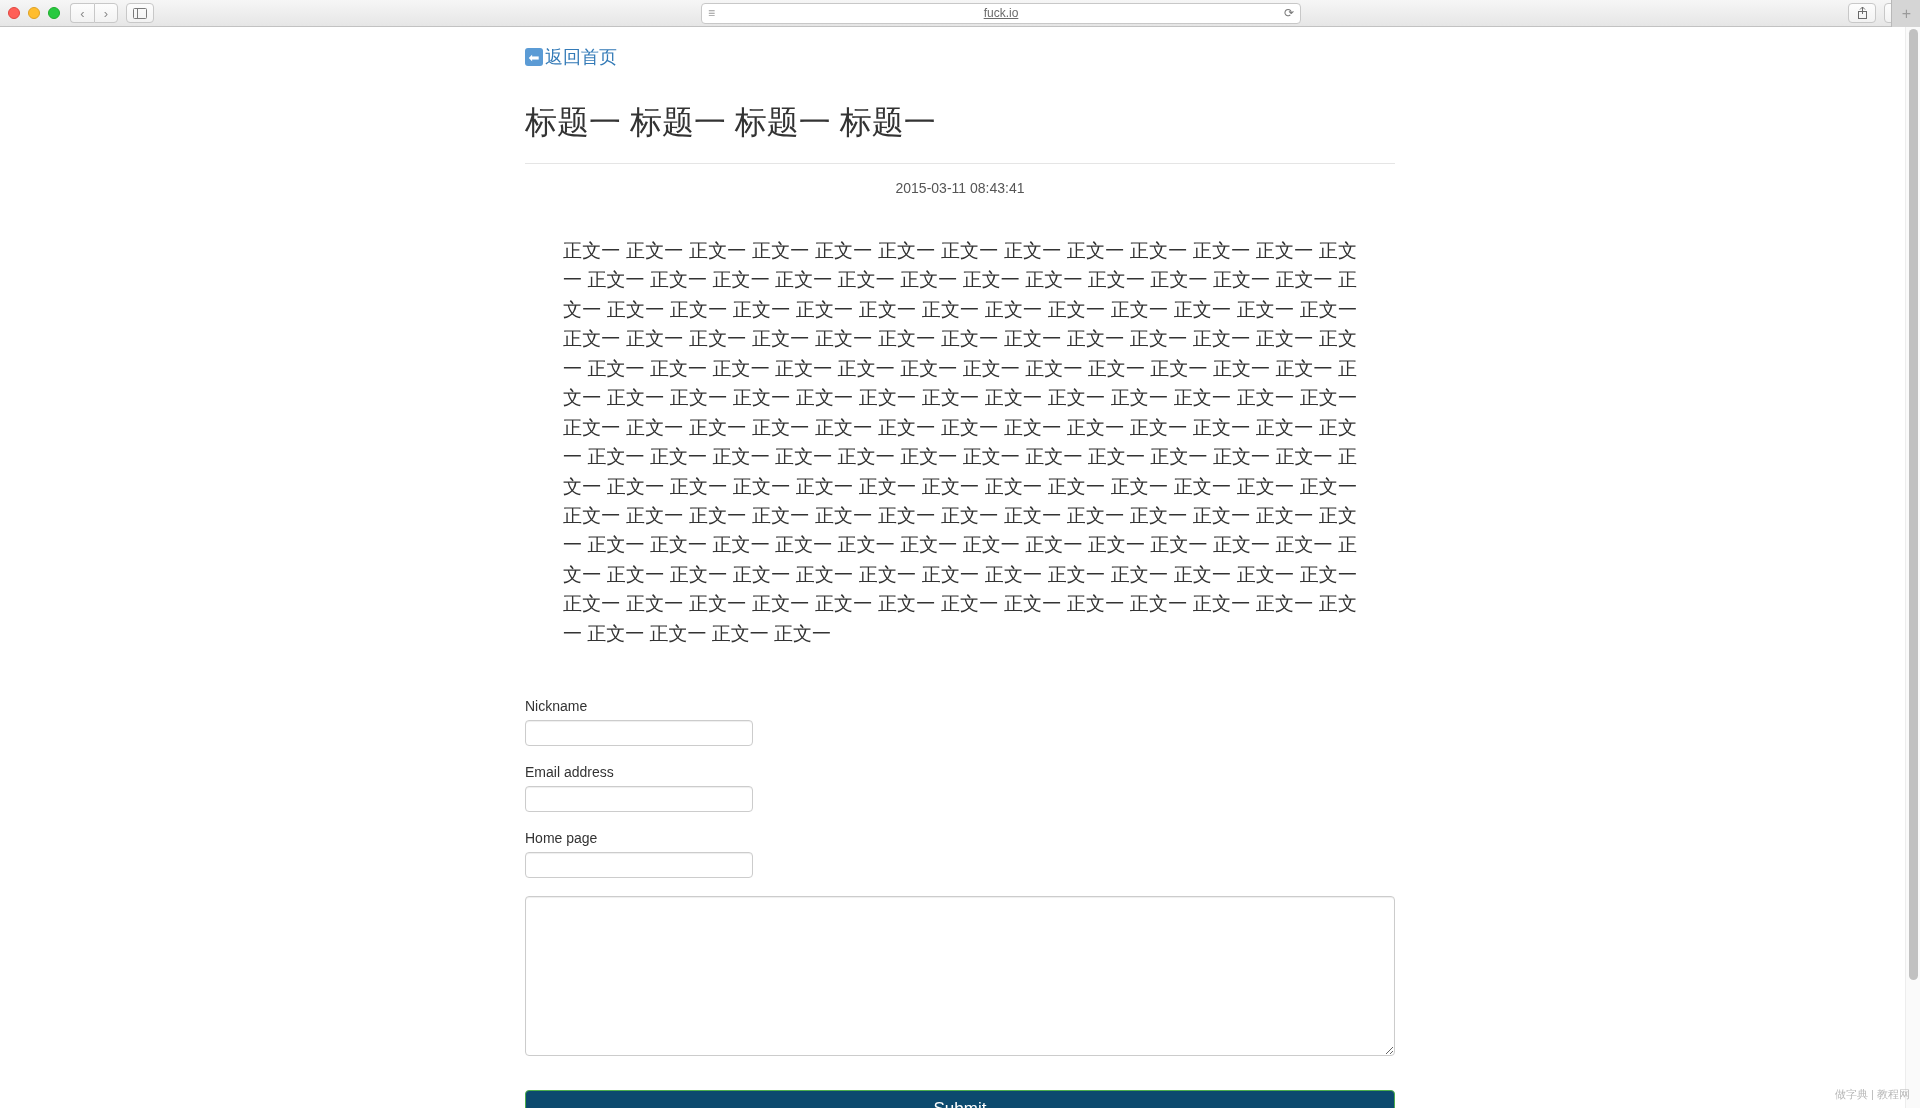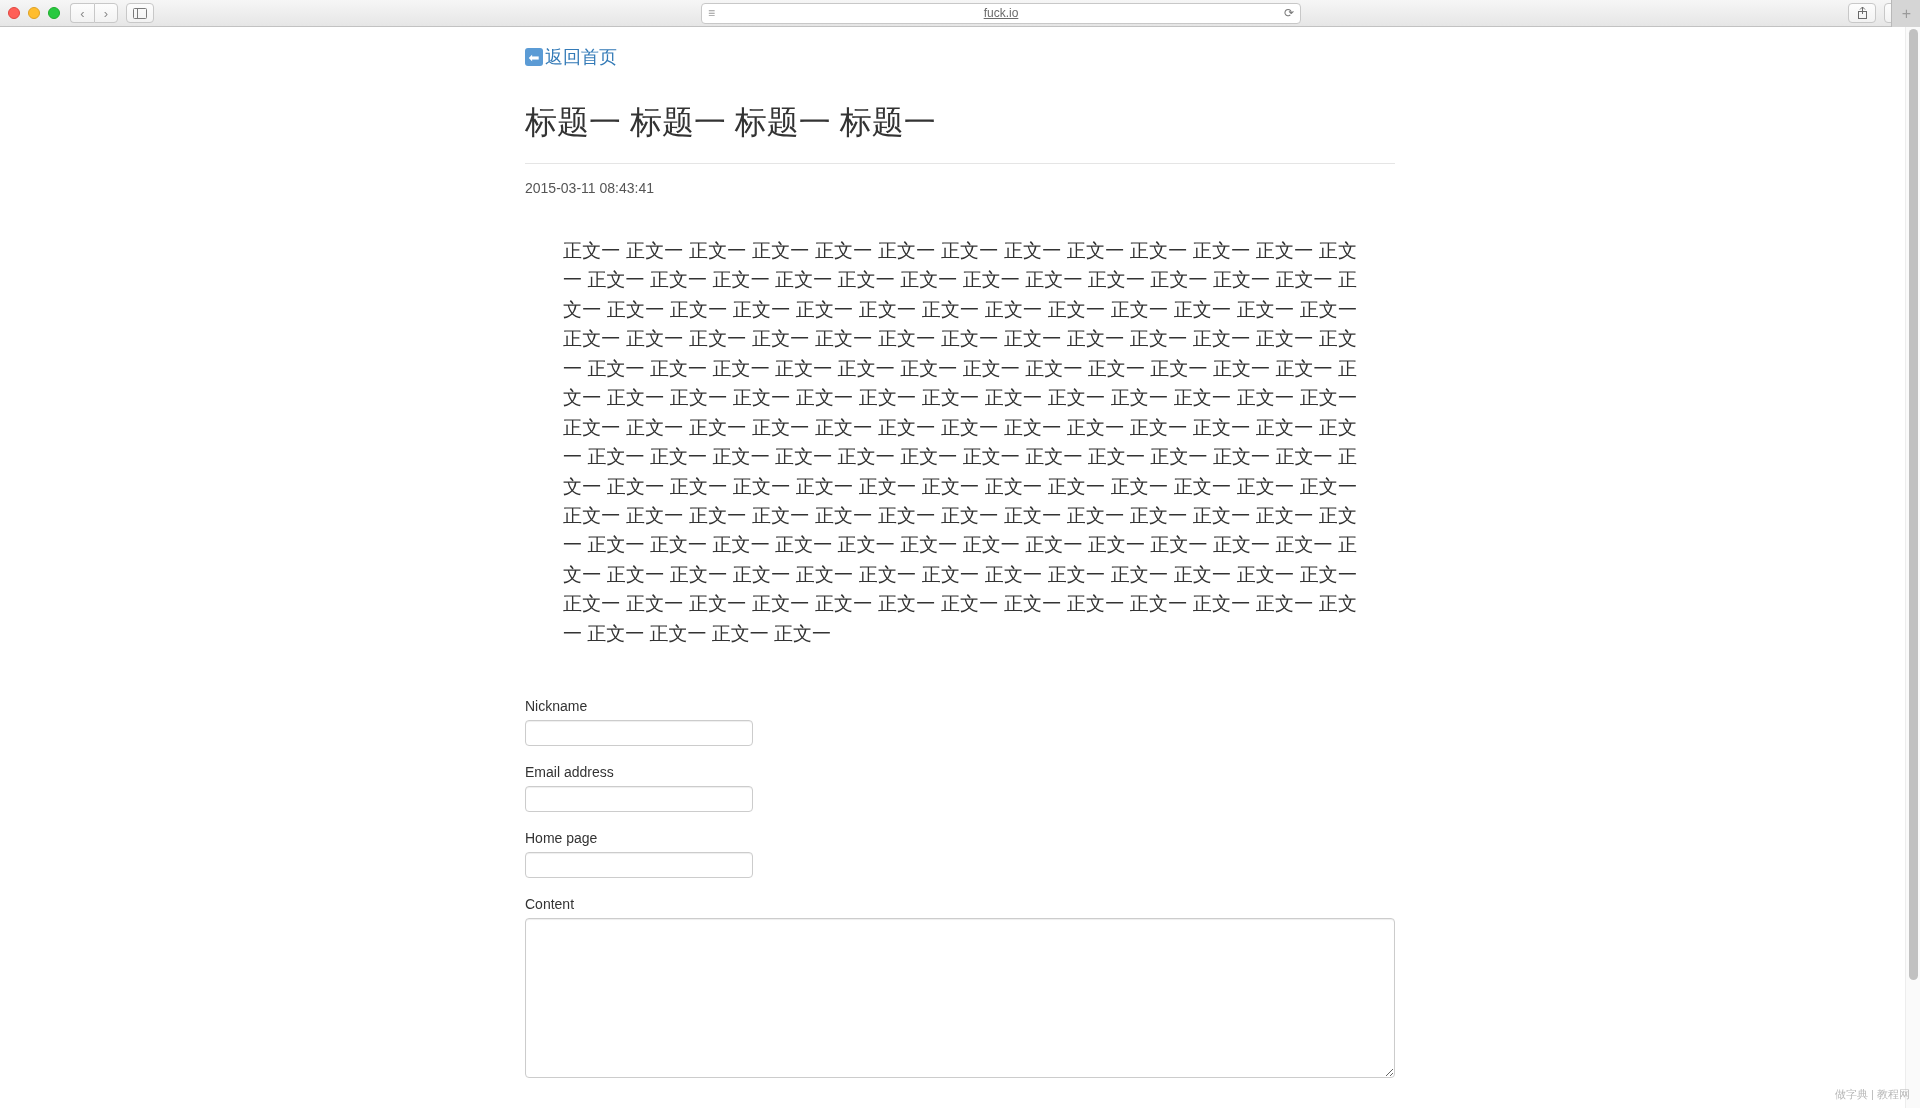--- a/index.html
+++ b/index.html
@@ -25,21 +25,21 @@
     .right-btns { display: flex; gap: 8px; }
     .r-btn { width: 28px; height: 20px; background: linear-gradient(#fdfdfd,#f2f2f2); border: 1px solid #c8c8c8; border-radius: 4px; display: flex; align-items: center; justify-content: center; color: #6a6a6a; font-size: 12px; }
     .newtab { position: absolute; right: -1px; top: 0; width: 30px; height: 27px; background: #d5d5d5; border-left: 1px solid #b8b8b8; display: flex; align-items: center; justify-content: center; color: #9a9a9a; font-size: 16px; }
     
     
     .page { width: 870px; margin: 0 auto; padding-top: 18px; }
     .back-link { font-size: 18px; color: #337ab7; text-decoration: none; display: inline-flex; align-items: center; gap: 2px; margin-bottom: 10px; }
     .back-icon { display: inline-flex; width: 18px; height: 18px; background: #5b9bd5; border-radius: 3px; align-items: center; justify-content: center; color: #fff; font-size: 13px; }
     .article-title { text-align: left; font-size: 32px; font-weight: 500; color: #333; margin: 22px 0 18px; }
     hr { border: none; border-top: 1px solid #e5e5e5; margin: 0; }
-    .timestamp { text-align: left; color: #555; font-size: 14px; margin-top: 16px; margin-bottom: 40px; }
+    .timestamp { text-align: center; color: #555; font-size: 14px; margin-top: 16px; margin-bottom: 40px; }
     .body-text { font-size: 19px; color: #333; line-height: 1.55; text-align: justify; padding: 0 38px; margin-bottom: 50px; }
     
     .form-group { margin-bottom: 18px; }
     .form-label { display: block; font-size: 14px; color: #333; margin-bottom: 6px; }
     .form-input { width: 228px; height: 26px; border: 1px solid #ccc; border-radius: 4px; padding: 4px 8px; font-size: 14px; box-shadow: inset 0 1px 1px rgba(0,0,0,.07); }
     .form-textarea { width: 100%; height: 160px; border: 1px solid #ccc; border-radius: 4px; padding: 6px 10px; font-size: 14px; box-shadow: inset 0 1px 1px rgba(0,0,0,.07); resize: vertical; }
     .submit-btn { width: 100%; height: 38px; background: #0c4a6e; border: 1px solid #4cae4c; border-radius: 4px; color: #fff; font-size: 17px; cursor: pointer; margin-top: 12px; }
     
     .panel-top { margin-top: 30px; height: 28px; background: #f5f5f5; border: 1px solid #ddd; border-radius: 4px 4px 0 0; }
     
@@ -113,21 +113,20 @@
   </div>
   <div class="form-group">
     <label class="form-label">Email address</label>
     <input type="text" class="form-input" style="">
   </div>
   <div class="form-group">
     <label class="form-label">Home page</label>
     <input type="text" class="form-input" style="">
   </div>
   <div class="form-group">
-    <label class="form-label">Content</label>
     <textarea class="form-textarea" style=""></textarea>
   </div>
   <button class="submit-btn">Submit</button>
   
   <div class="panel-top"></div>
 </div>
 
 <div class="watermark">做字典 | 教程网</div>
 
 </body></html>

